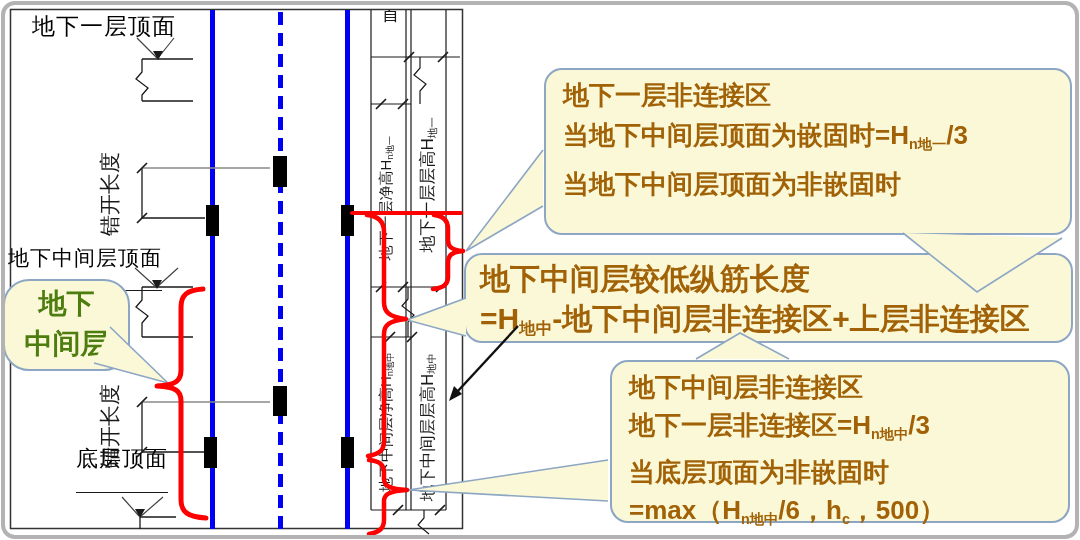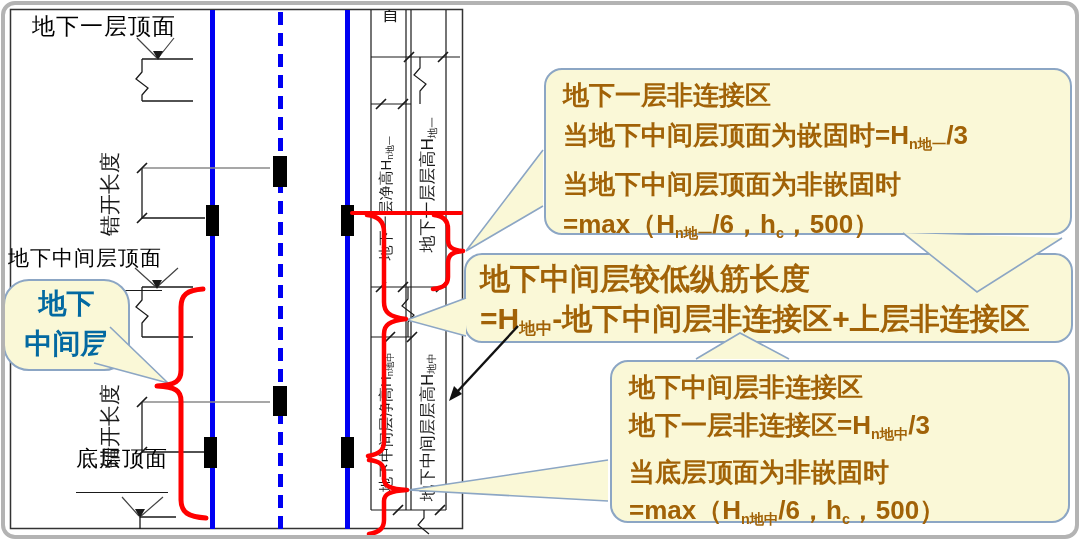--- a/index.html
+++ b/index.html
@@ -15,21 +15,21 @@
   .vlbl{position:absolute;color:#1a1a1a;white-space:nowrap;z-index:2;text-align:center;
         transform:rotate(-90deg);}
   .clip{position:absolute;overflow:hidden;z-index:2;}
   .clip > span{position:absolute;color:#1a1a1a;}
   .callout{position:absolute;background:#faf8d7;border:2px solid #8ca6c4;border-radius:18px;
            color:#a16207;font-weight:bold;z-index:3;box-sizing:border-box;}
   .callout .line{white-space:nowrap;}
   .sub{font-size:0.55em;vertical-align:-0.32em;letter-spacing:0;}
   .colsub{font-size:0.62em;vertical-align:-0.25em;}
   .bubble{position:absolute;left:3px;top:279px;width:127px;height:92px;background:#faf8d7;
-          border:2.5px solid #8ca6c4;border-radius:26px;z-index:3;color:#0369a1;font-weight:bold;
+          border:2.5px solid #8ca6c4;border-radius:26px;z-index:3;color:#4d7c0f;font-weight:bold;
           font-size:28px;line-height:40px;text-align:center;padding-top:3px;box-sizing:border-box;}
   .c1{left:544px;top:68px;width:528px;height:167px;font-size:26px;line-height:40px;padding:5px 8px 0 17px;}
   .c2{left:464px;top:253px;width:609px;height:90px;font-size:30px;line-height:40px;padding:4px 8px 12px 14px;}
   .c3{left:610px;top:360px;width:460px;height:163px;font-size:26px;line-height:38px;padding:6px 16px 0 17px;}
 </style>
 </head>
 <body>
 
 <div class="stage">
 
@@ -122,23 +122,20 @@
     <div class="line">地下</div>
     <div class="line">中间层</div>
   </div>
 
   <div class="callout c1">
     <div class="line">地下一层非连接区</div>
     <div class="line">
       <span>当地下中间层顶面为嵌固时=H</span><span class="sub">n地一</span><span>/3</span>
     </div>
     <div class="line">当地下中间层顶面为非嵌固时</div>
-    <div class="line">
-      <span>=max（H</span><span class="sub">n地一</span><span>/6，h</span><span class="sub">c</span><span>，500）</span>
-    </div>
   </div>
 
   <div class="callout c2">
     <div class="line">地下中间层较低纵筋长度</div>
     <div class="line">
       <span>=H</span><span class="sub">地中</span><span>-地下中间层非连接区+上层非连接区</span>
     </div>
   </div>
 
   <div class="callout c3">

